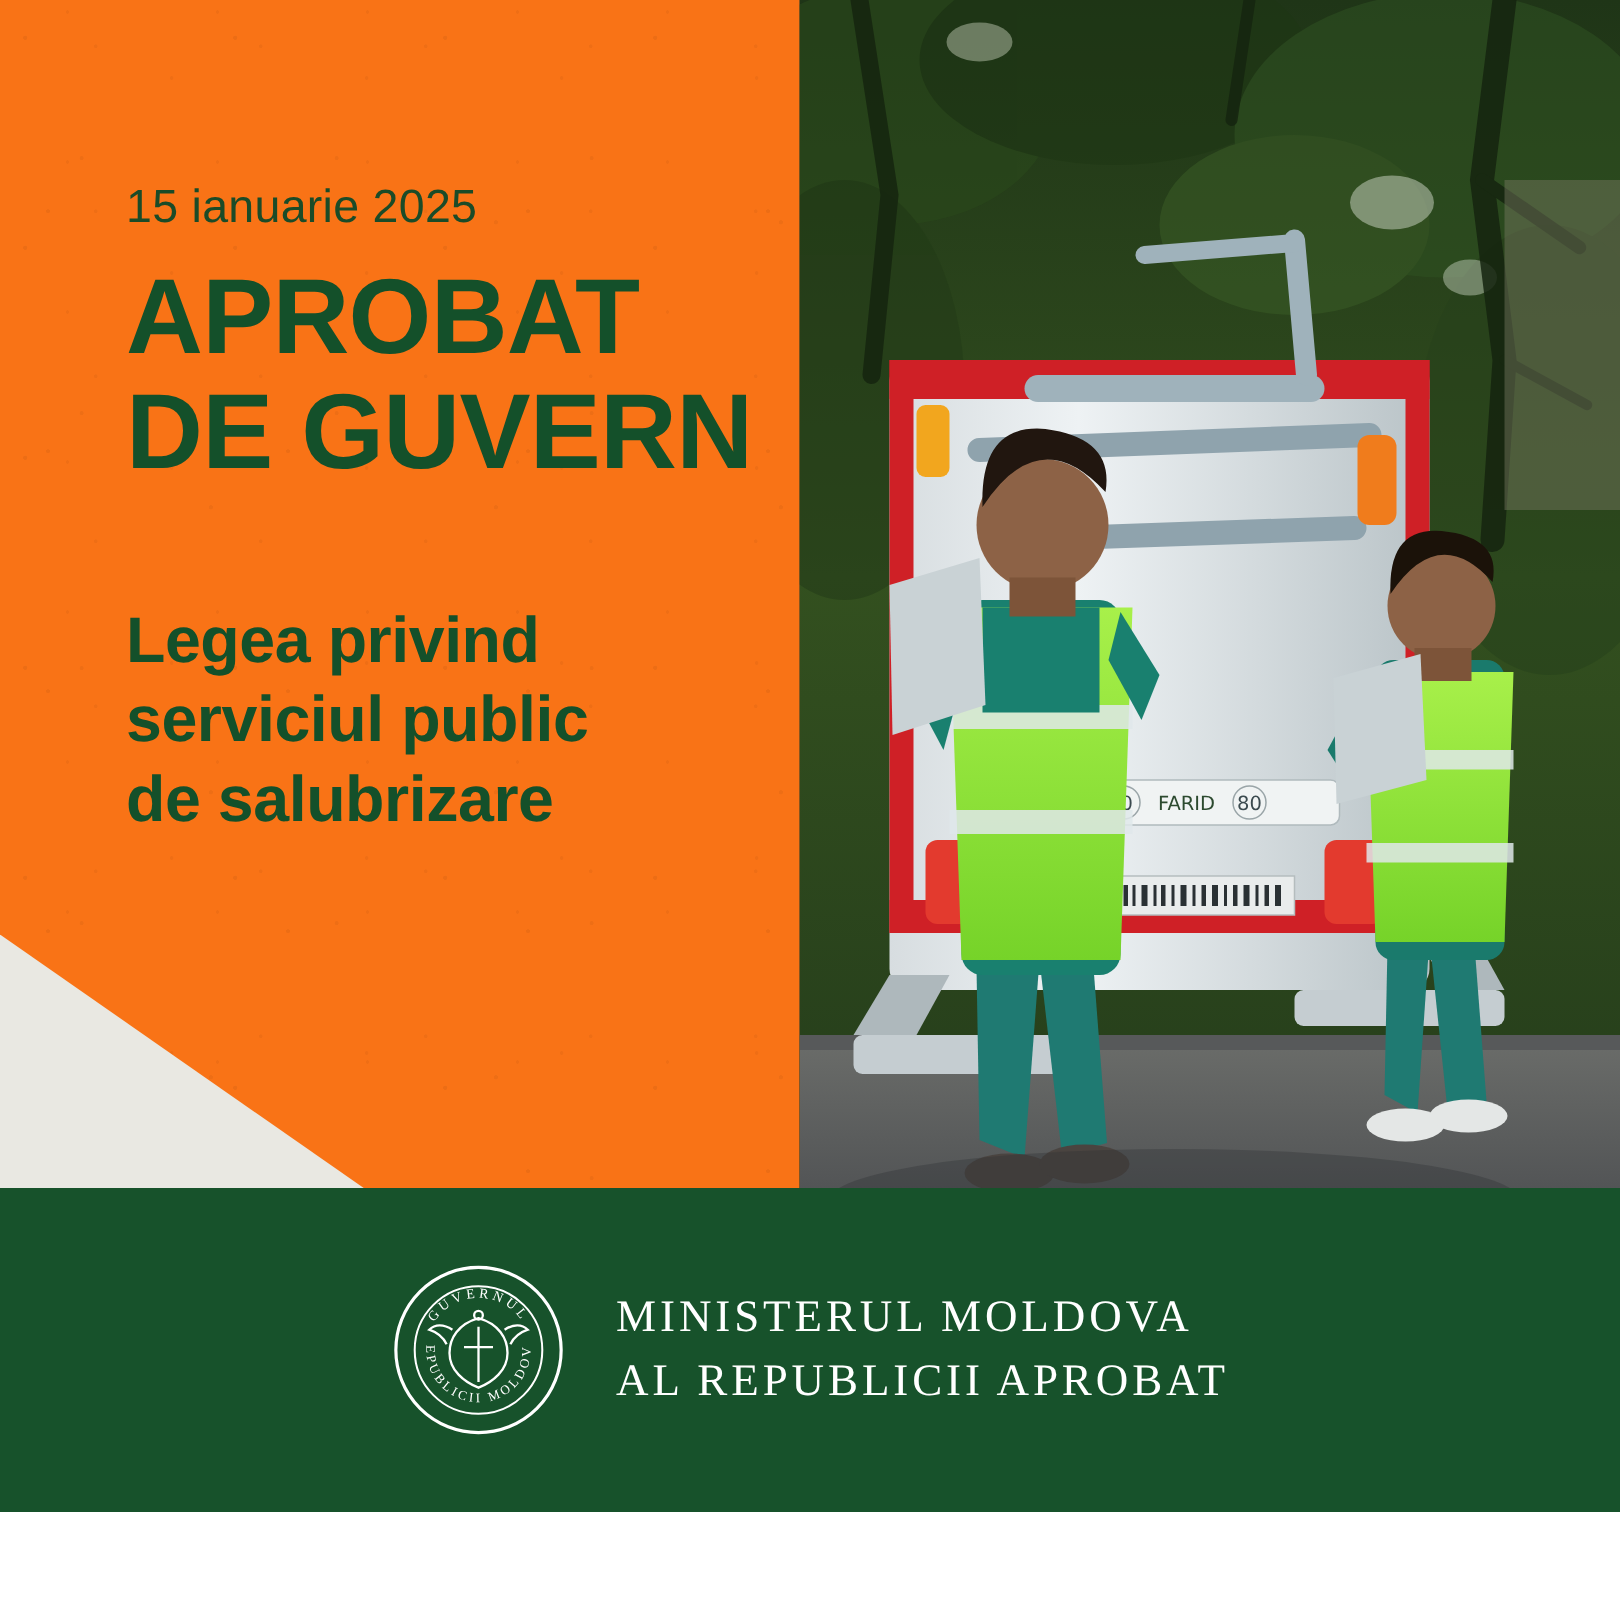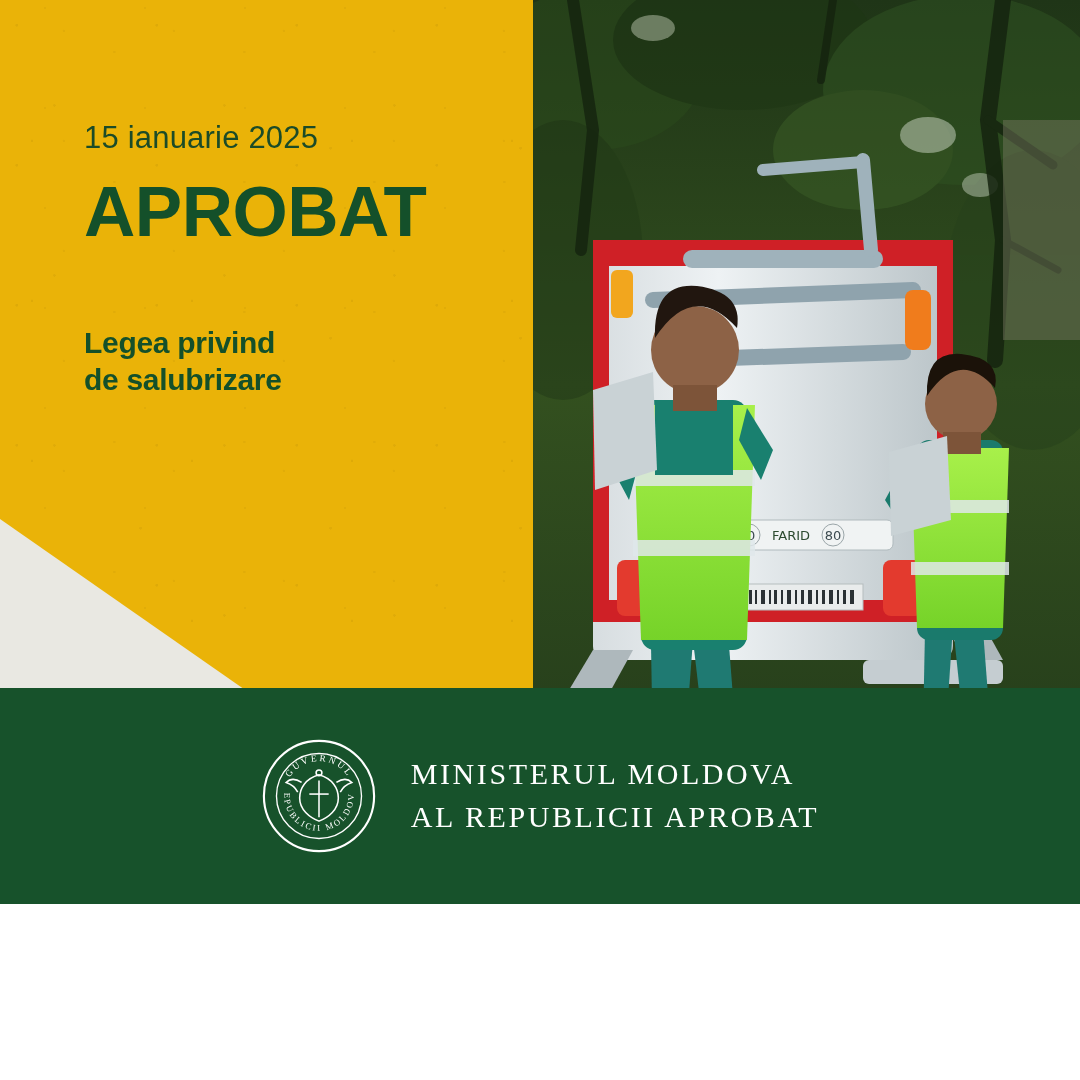--- a/index.html
+++ b/index.html
@@ -10,22 +10,22 @@
   body {
     width: 1080px;
     height: 1080px;
     overflow: hidden;
     font-family: "Liberation Sans", sans-serif;
   }
 
   .poster {
     position: relative;
     width: 1080px;
-    height: 904px;
-    background: #eab308;
+    height: 1008px;
+    background: #f97316;
     overflow: hidden;
   }
 
   
   .speckle {
     position: absolute;
     inset: 0;
     background-image:
       radial-gradient(circle at 12% 18%, rgba(0,0,0,0.05) 0 1.2px, transparent 1.6px),
       radial-gradient(circle at 32% 62%, rgba(0,0,0,0.045) 0 1.1px, transparent 1.5px),
@@ -68,21 +68,21 @@
     font-size: 71px;
     line-height: 1.08;
     font-weight: 800;
     color: #14502a;
     letter-spacing: -0.5px;
     text-transform: uppercase;
     margin-bottom: 74px;
   }
   .headline span { display: block; }
   .subhead {
-    font-size: 30px;
+    font-size: 43px;
     line-height: 1.23;
     font-weight: 700;
     color: #14502a;
     letter-spacing: -0.3px;
   }
   .subhead span { display: block; }
 
   
   .photo {
     position: absolute;
@@ -128,24 +128,26 @@
 
 <div class="poster">
   <div class="speckle"></div>
   <div class="wedge"></div>
 
   <div class="text-col">
     <div class="date">15 ianuarie 2025</div>
 
     <div class="headline">
       <span>APROBAT</span>
+      <span>DE GUVERN</span>
     </div>
 
     <div class="subhead">
       <span>Legea privind</span>
+      <span>serviciul public</span>
       <span>de salubrizare</span>
     </div>
   </div>
 
   <div class="photo">
     <svg viewBox="0 0 547 853" preserveAspectRatio="xMidYMid slice" aria-hidden="true">
       <defs>
         <linearGradient id="foliage" x1="0" y1="0" x2="0" y2="1">
           <stop offset="0%" stop-color="#1f3517"></stop>
           <stop offset="45%" stop-color="#33501f"></stop>

